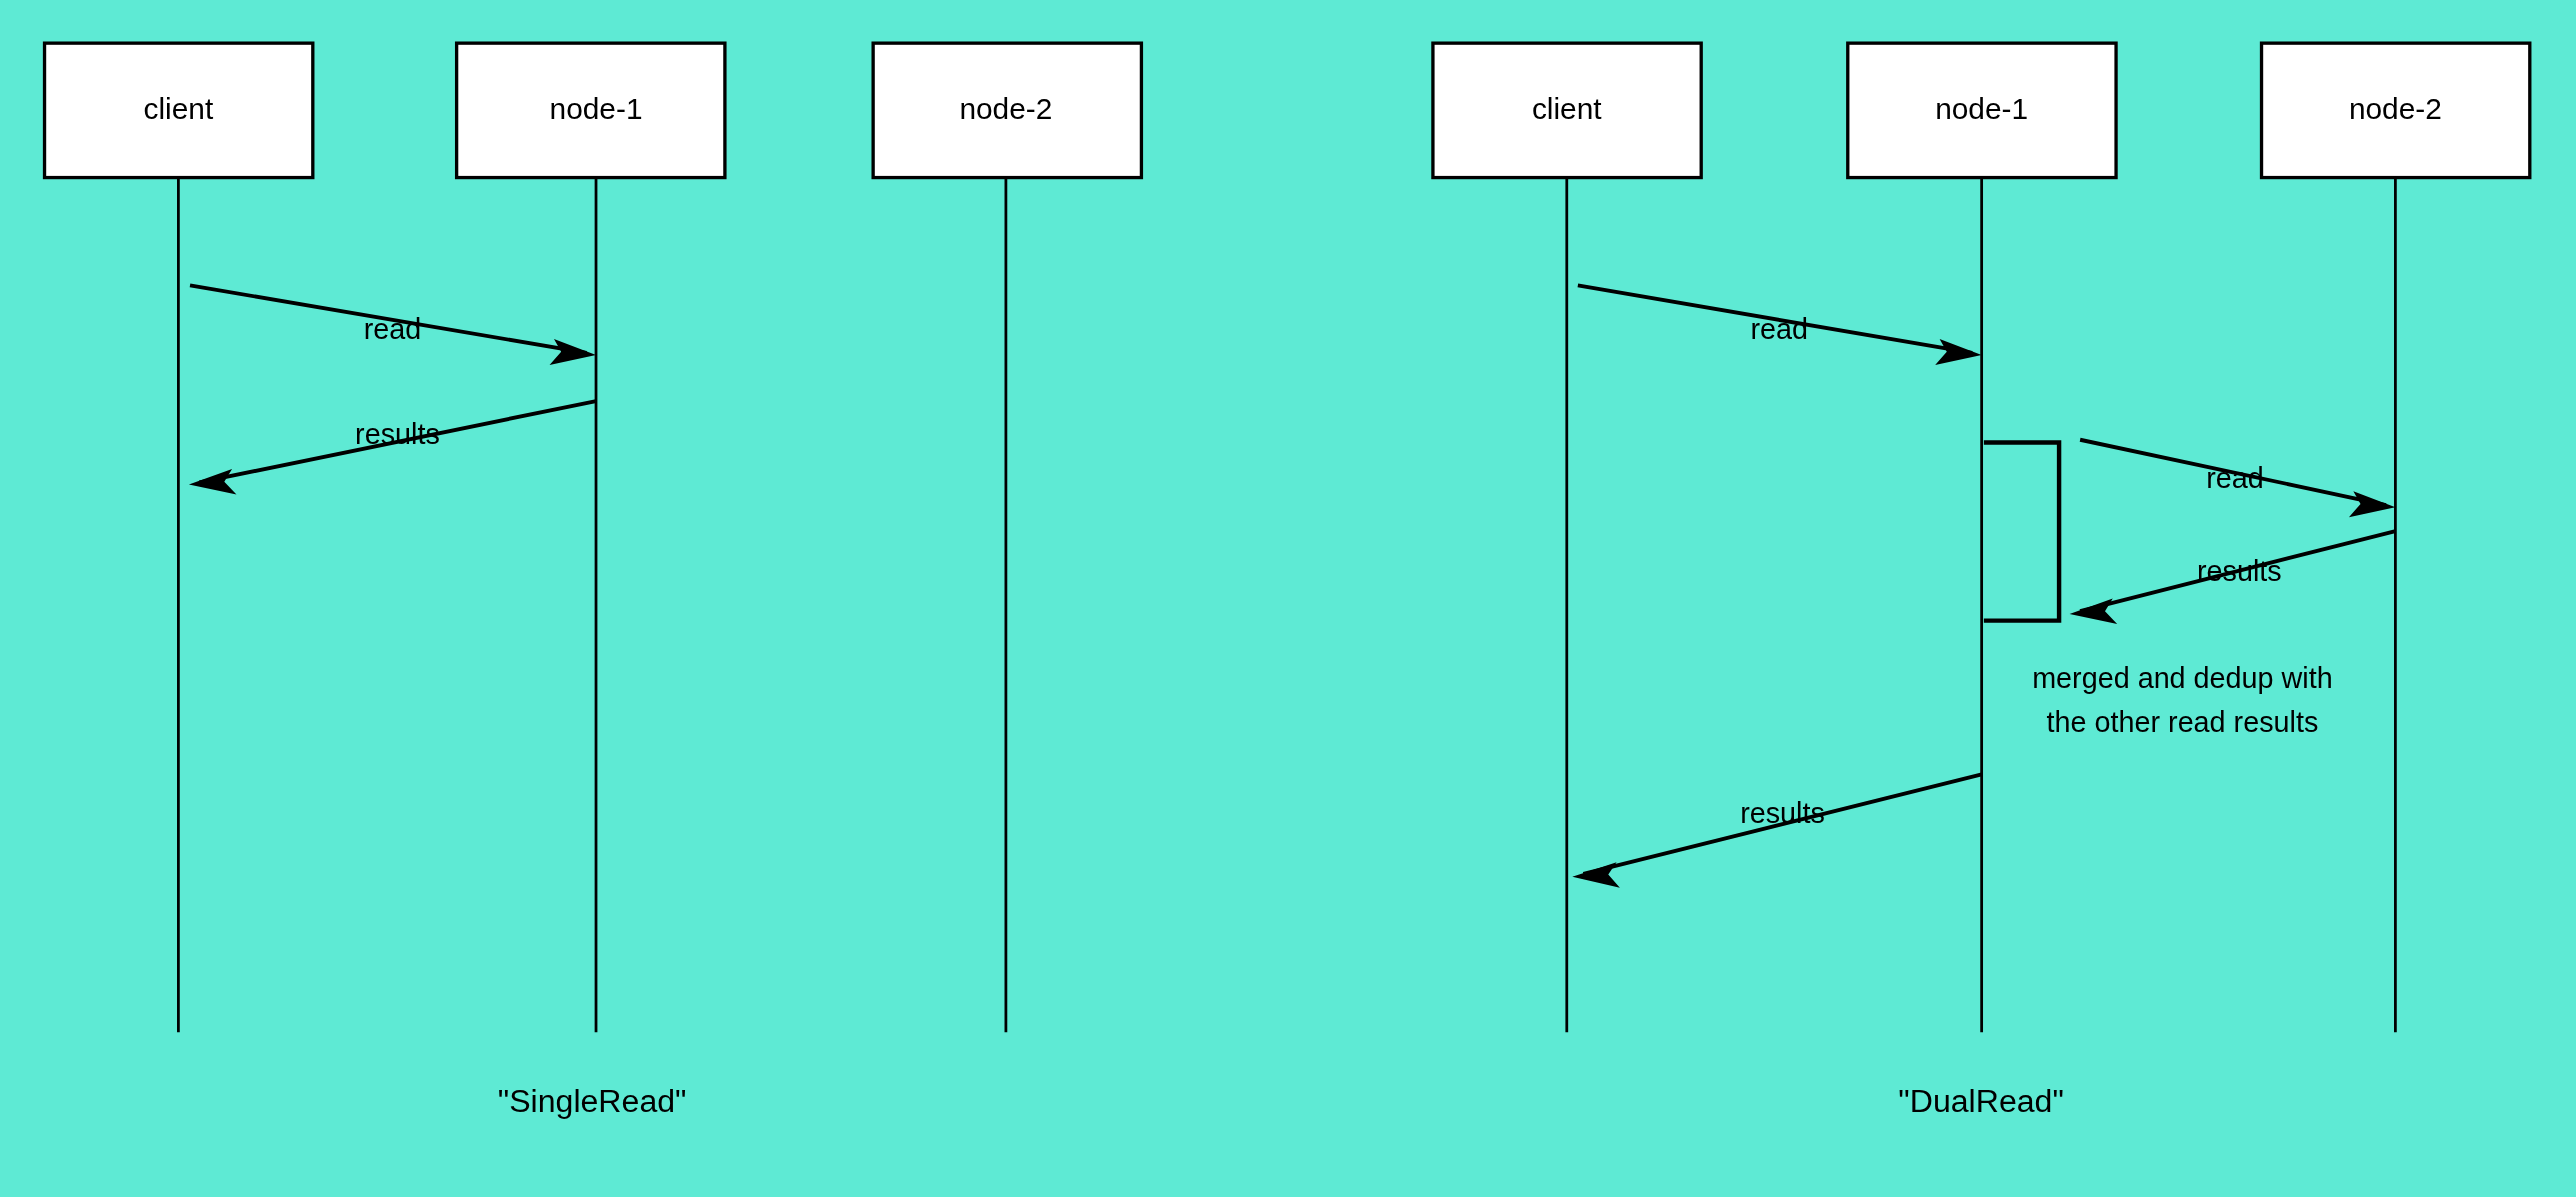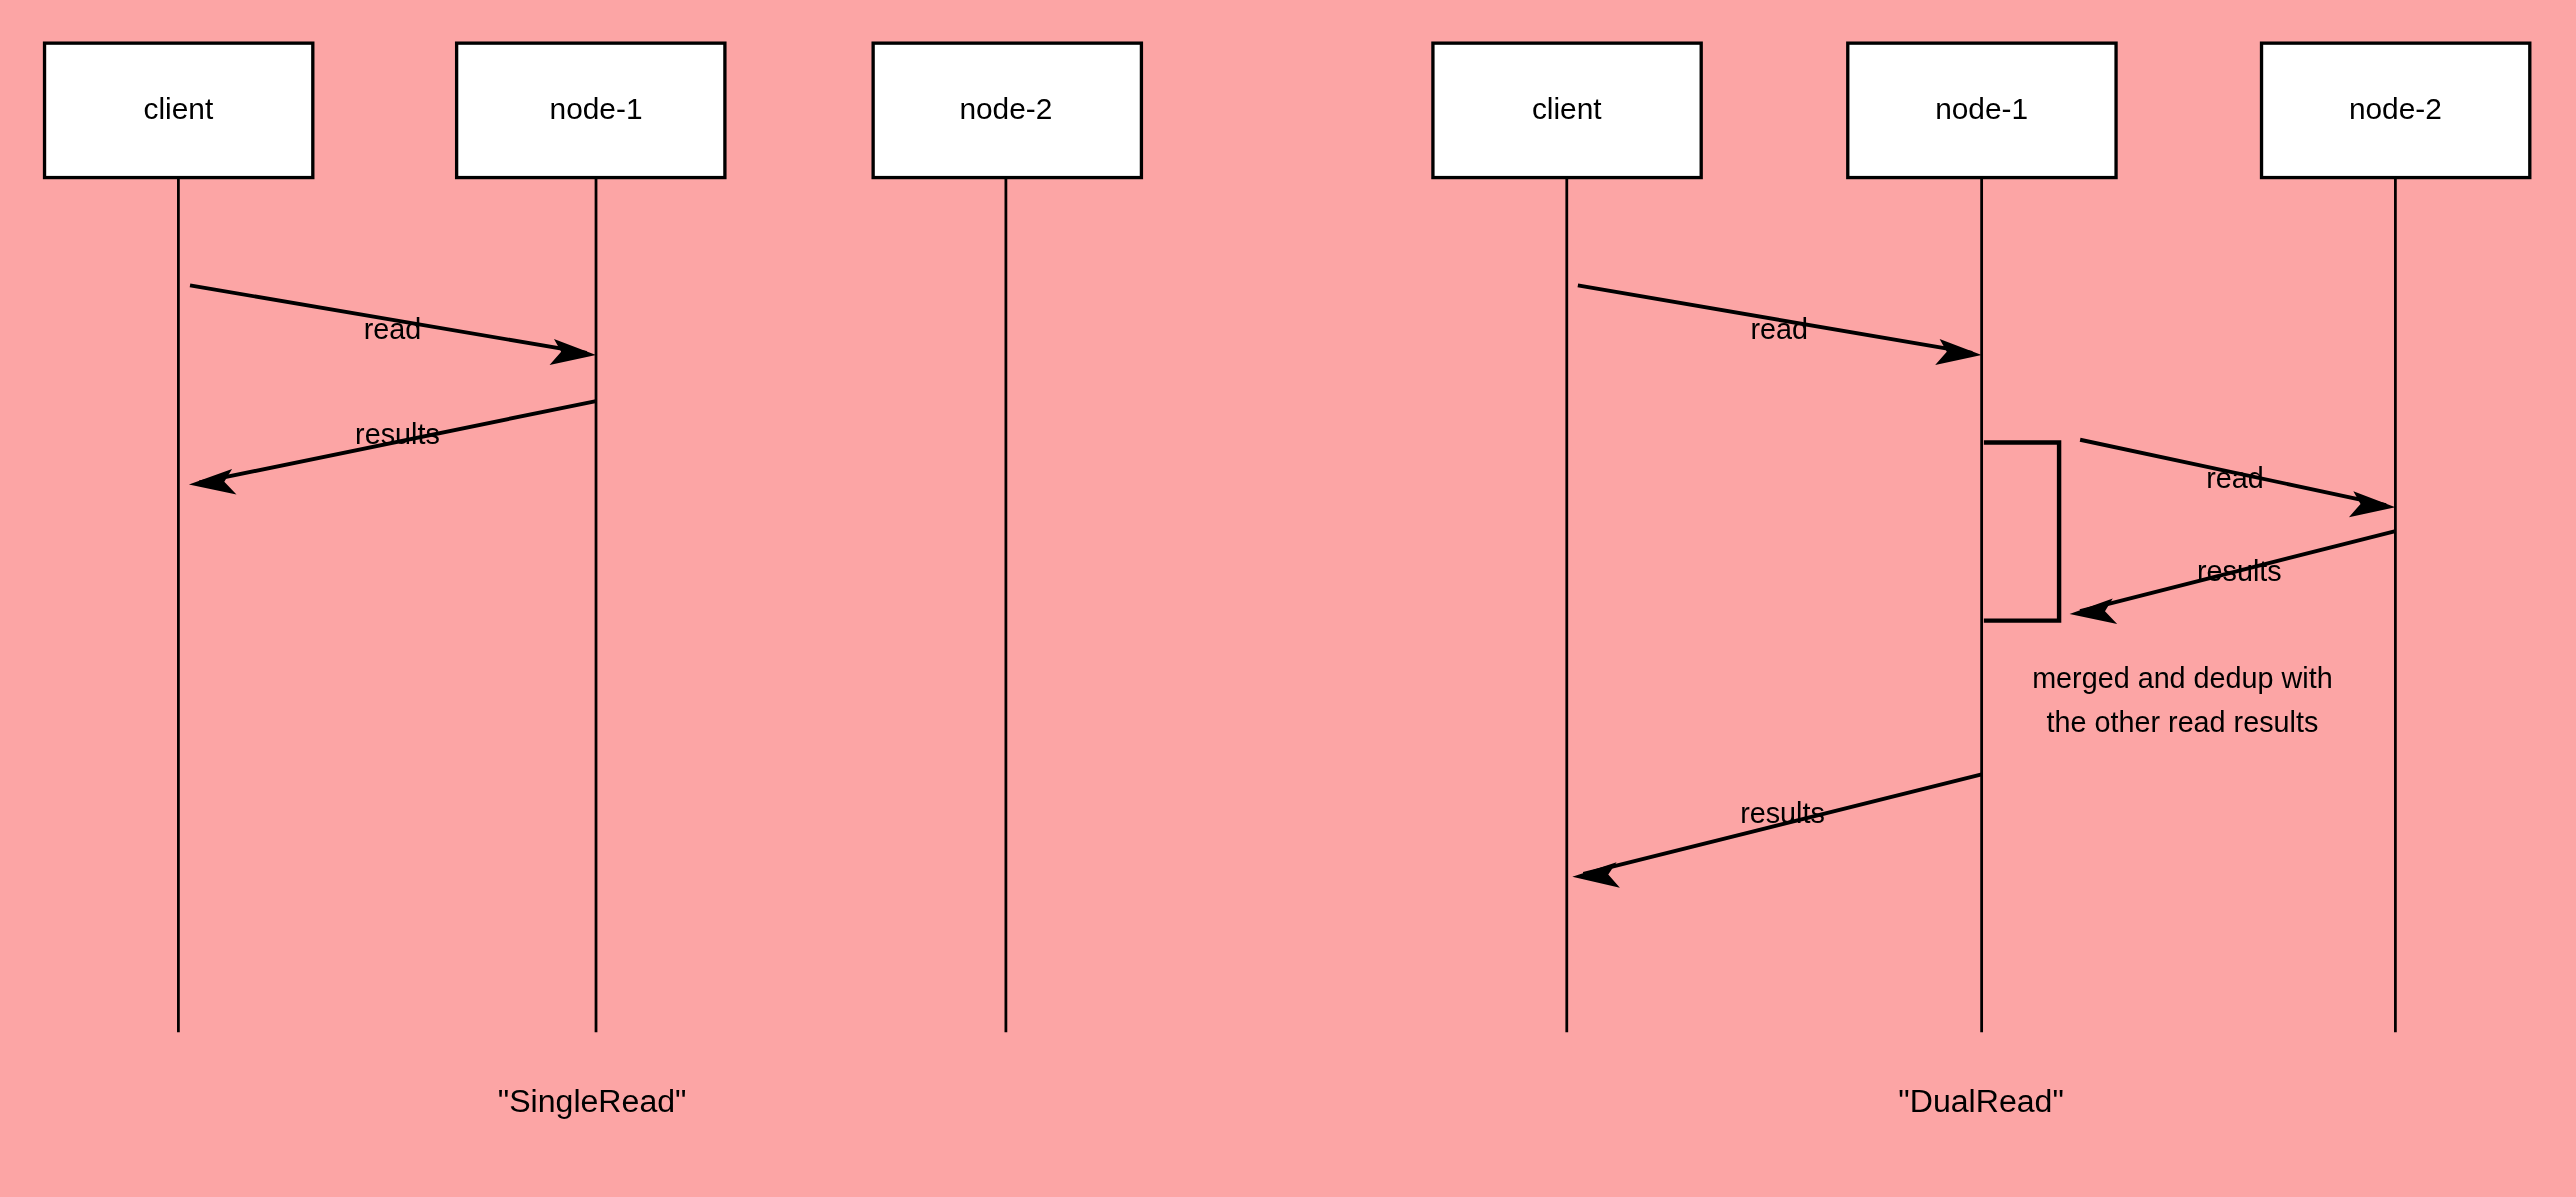--- a/index.html
+++ b/index.html
@@ -7,21 +7,21 @@
     padding: 0;
     background: #ffffff;
   }
   body {
     font-family: "Liberation Sans", sans-serif;
   }
   #canvas {
     position: relative;
     width: 2576px;
     height: 1197px;
-    background: #fca5a5;
+    background: #5eead4;
     overflow: hidden;
   }
   svg.diagram-layer {
     position: absolute;
     top: 0;
     left: 0;
     width: 2576px;
     height: 1197px;
   }
   .lifeline-box {

